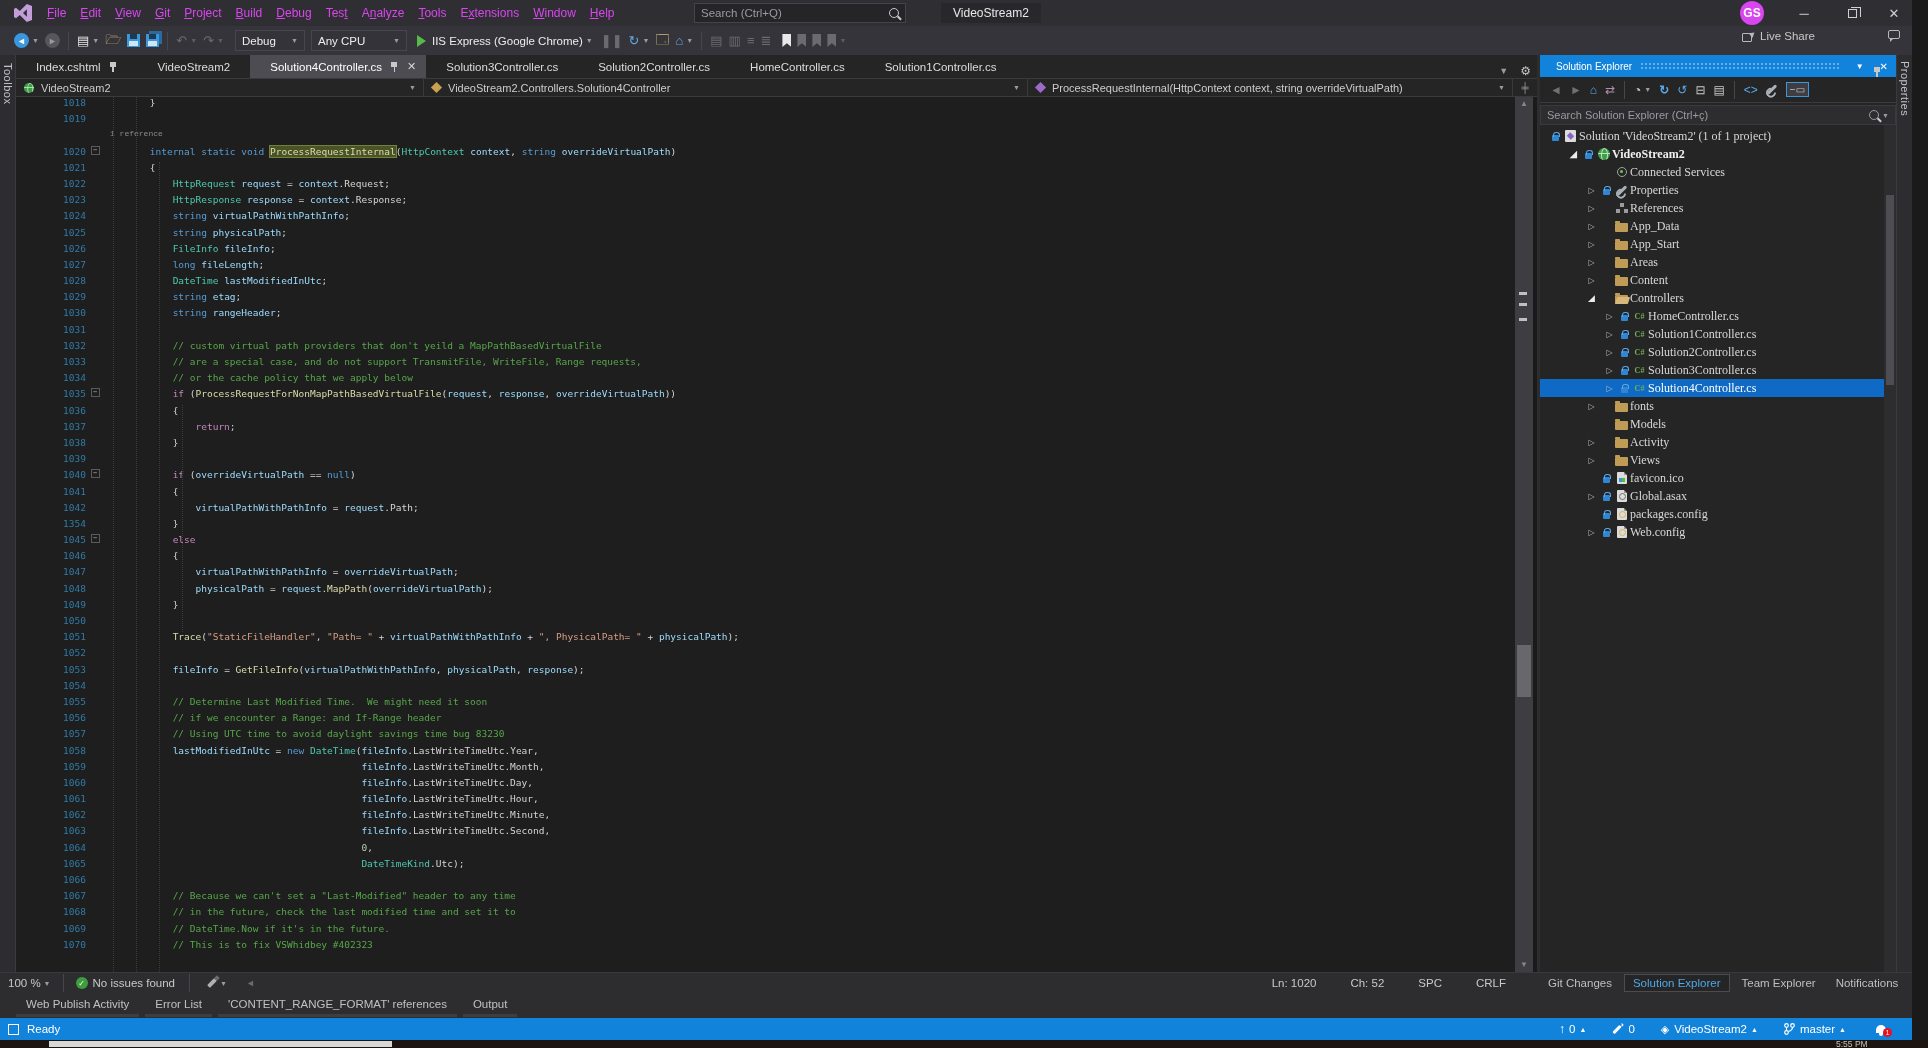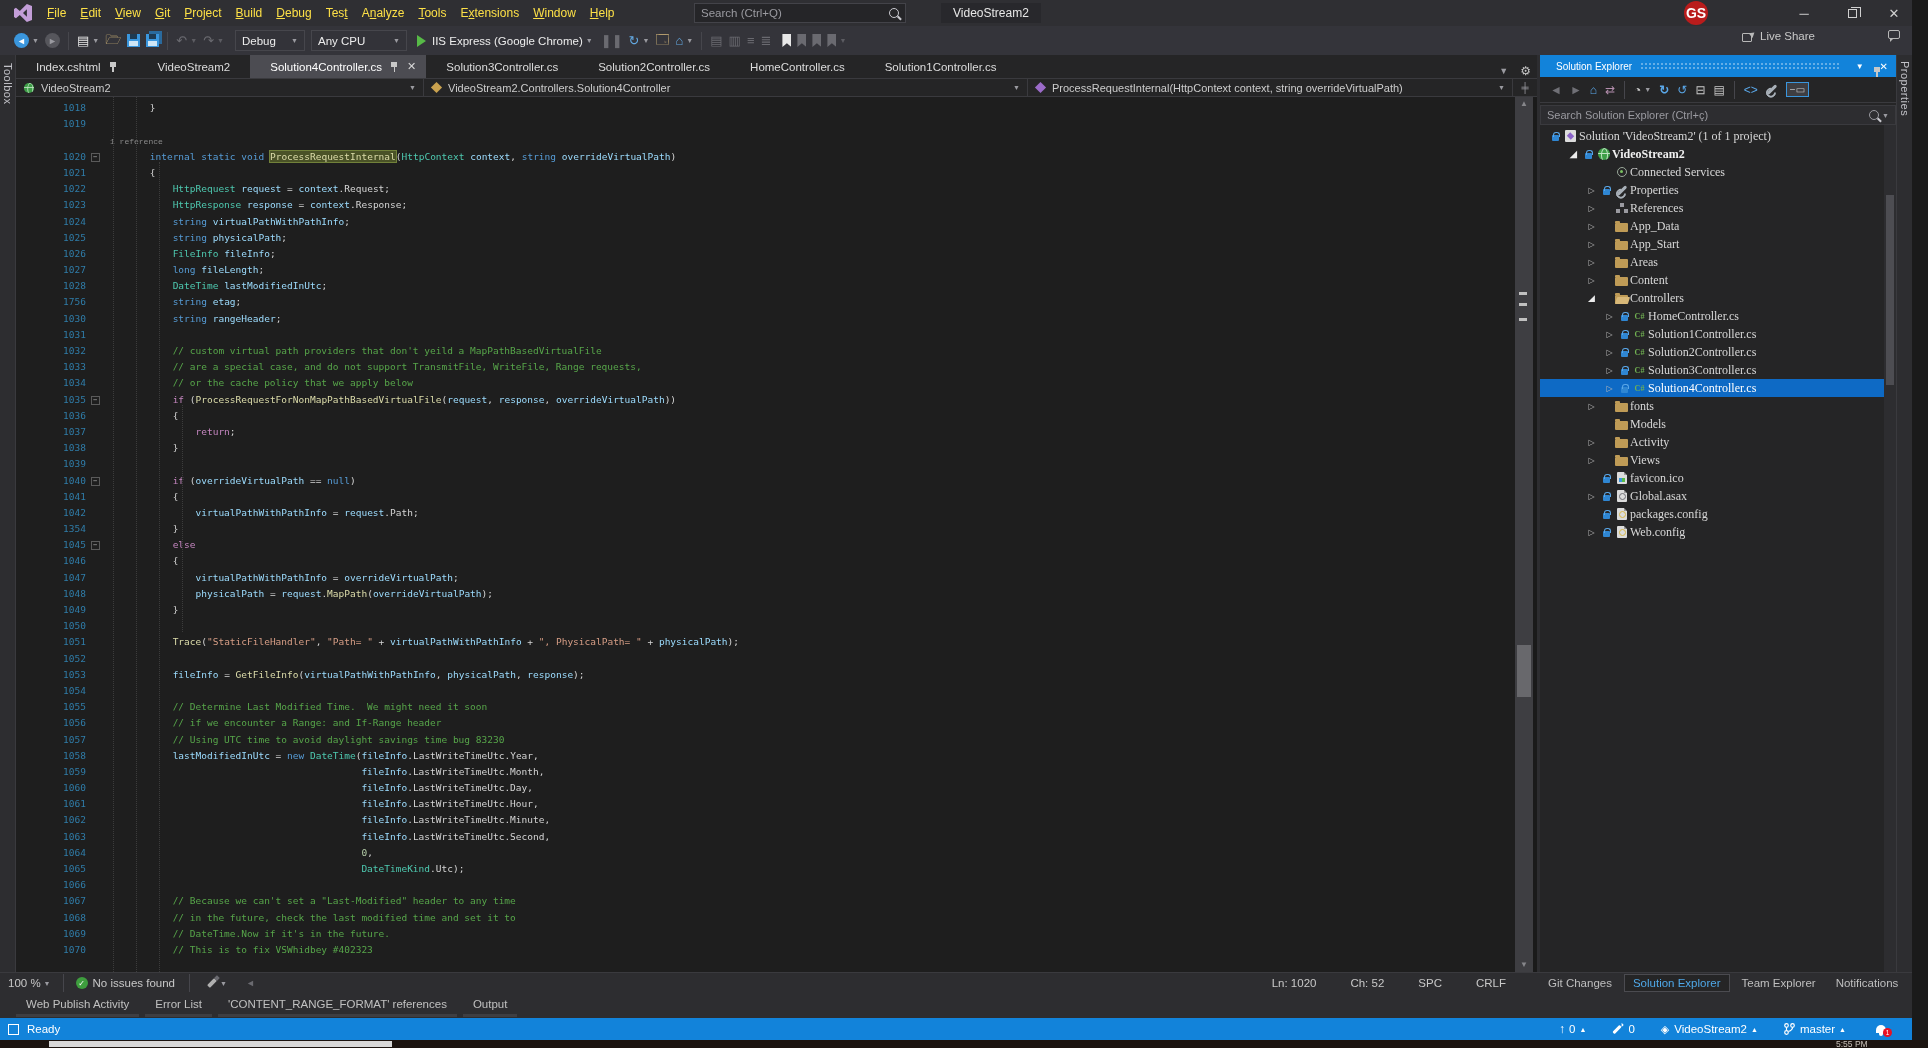--- a/index.html
+++ b/index.html
@@ -3,28 +3,28 @@
 <meta charset="utf-8">
 <style>
   * { margin:0; padding:0; box-sizing:border-box; }
   html,body { width:1928px; height:1048px; overflow:hidden; background:#1a1a1a;
     font-family:"Liberation Sans", sans-serif; -webkit-font-smoothing:antialiased; }
   #win { position:absolute; inset:0; }
 
   
   #titlebar { position:absolute; left:0; top:0; width:1912px; height:26px; background:#2f2f33; display:flex; align-items:center; }
   #vslogo { width:22px; height:18px; margin:0 6px 0 12px; flex:none; }
-  .menu-item { color:#fde047; font-size:12px; padding:4px 7px; cursor:default; }
+  .menu-item { color:#d946ef; font-size:12px; padding:4px 7px; cursor:default; }
   .menu-item u { text-decoration:underline; }
   #tb-search { position:absolute; left:694px; top:3px; width:212px; height:20px; background:#252528; border:1px solid #434349; color:#9a9aa0; font-size:11.5px; display:flex; align-items:center; padding:0 6px; }
   #tb-search .ph { flex:1; }
   .ic-mag { width:10px; height:10px; border:1.6px solid #c9c9cf; border-radius:50%; position:relative; flex:none; }
   .ic-mag::after { content:""; position:absolute; width:5px; height:1.6px; background:#c9c9cf; right:-4px; bottom:-2px; transform:rotate(45deg); }
   #tb-title { position:absolute; left:941px; top:3px; height:20px; background:#28282c; color:#e8e8e8; font-size:12px; display:flex; align-items:center; padding:0 12px; }
-  #avatar { position:absolute; left:1684px; top:1px; width:24px; height:24px; border-radius:50%; background:#b91c1c; color:#fff; font-size:14px; font-weight:bold; display:flex; align-items:center; justify-content:center; }
+  #avatar { position:absolute; left:1740px; top:1px; width:24px; height:24px; border-radius:50%; background:#d946ef; color:#fff; font-size:12px; font-weight:bold; display:flex; align-items:center; justify-content:center; }
   .win-btn { position:absolute; top:0; width:44px; height:26px; color:#d0d0d0; font-size:13px; display:flex; align-items:center; justify-content:center; }
   #btn-min { left:1782px; } #btn-max { left:1830px; } #btn-close { left:1876px; width:36px; }
   .maxglyph { width:9px; height:9px; border:1px solid #d0d0d0; position:relative; }
   .maxglyph::before { content:""; position:absolute; left:2px; top:-3px; width:9px; height:9px; border:1px solid #d0d0d0; border-left:none; border-bottom:none; }
 
   
   #toolbar { position:absolute; left:0; top:26px; width:1912px; height:29px; background:#34343a; display:flex; align-items:center; color:#d6d6d6; }
   .tbi { height:20px; display:flex; align-items:center; margin:0 3px; flex:none; font-size:12px; }
   .tsep { width:1px; height:18px; background:#46464c; margin:0 5px; flex:none; }
   .caret { font-size:7px; color:#9a9aa0; margin-left:3px; }
@@ -73,21 +73,21 @@
   .bc-seg { display:flex; align-items:center; border-right:1px solid #3a3a3e; padding:0 7px; color:#cccccc; font-size:11px; white-space:nowrap; overflow:hidden; }
   .bc-seg .caret { margin-left:auto; padding-left:10px; }
   #bc1 { width:408px; } #bc2 { width:604px; } #bc3 { flex:1; }
   .bc-ic { width:11px; height:11px; margin-right:6px; flex:none; }
   .ic-class { background:#caa24f; transform:rotate(45deg) scale(.72); }
   .ic-method { background:#9b6bc9; transform:rotate(45deg) scale(.72); }
   #bc-split { width:24px; display:flex; align-items:center; justify-content:center; color:#9a9aa0; font-size:10px; }
 
   
   #code { position:absolute; left:16px; top:97px; width:1499px; height:875px; background:#1e1e1e; overflow:hidden; font-family:"DejaVu Sans Mono", monospace; font-size:9.5px; }
-  .cl { height:16.2px; display:flex; align-items:flex-end; }
+  .cl { height:16.2px; display:flex; align-items:flex-start; }
   .gm { width:44px; flex:none; height:100%; }
   .lnum { width:26px; flex:none; text-align:right; color:#2f7ca8; }
   .foldc { width:18px; flex:none; display:flex; justify-content:center; }
   .foldbox { width:9px; height:9px; border:1px solid #5a5a5a; color:#b8b8b8; font-size:7px; line-height:7px; text-align:center; background:#1e1e1e; }
   .ctext { white-space:pre; color:#d4d4d4; }
   .lens { color:#8a8a8a; font-size:8px; font-family:Liberation Mono, monospace; padding-left:6px; }
   .tk-k { color:#569cd6; } .tk-kc { color:#c586c0; } .tk-t { color:#4ec9b0; }
   .tk-m { color:#dcdcaa; } .tk-v { color:#9cdcfe; } .tk-s { color:#d69d85; }
   .tk-c { color:#57a64a; } .tk-d { color:#b5cea8; } .tk-p { color:#d4d4d4; }
   .tk-hl { color:#dcdcaa; background:#4a5227; outline:1px solid #71813a; }
@@ -444,21 +444,21 @@
           <span class="ctext"><span class="tk-p">            </span><span class="tk-k">long</span><span class="tk-p"> </span><span class="tk-v">fileLength</span><span class="tk-p">;</span></span>
         </div>
         <div class="cl">
           <span class="gm"></span>
           <span class="lnum">1028</span>
           <span class="foldc"></span>
           <span class="ctext"><span class="tk-p">            </span><span class="tk-t">DateTime</span><span class="tk-p"> </span><span class="tk-v">lastModifiedInUtc</span><span class="tk-p">;</span></span>
         </div>
         <div class="cl">
           <span class="gm"></span>
-          <span class="lnum">1756</span>
+          <span class="lnum">1029</span>
           <span class="foldc"></span>
           <span class="ctext"><span class="tk-p">            </span><span class="tk-k">string</span><span class="tk-p"> </span><span class="tk-v">etag</span><span class="tk-p">;</span></span>
         </div>
         <div class="cl">
           <span class="gm"></span>
           <span class="lnum">1030</span>
           <span class="foldc"></span>
           <span class="ctext"><span class="tk-p">            </span><span class="tk-k">string</span><span class="tk-p"> </span><span class="tk-v">rangeHeader</span><span class="tk-p">;</span></span>
         </div>
         <div class="cl">

